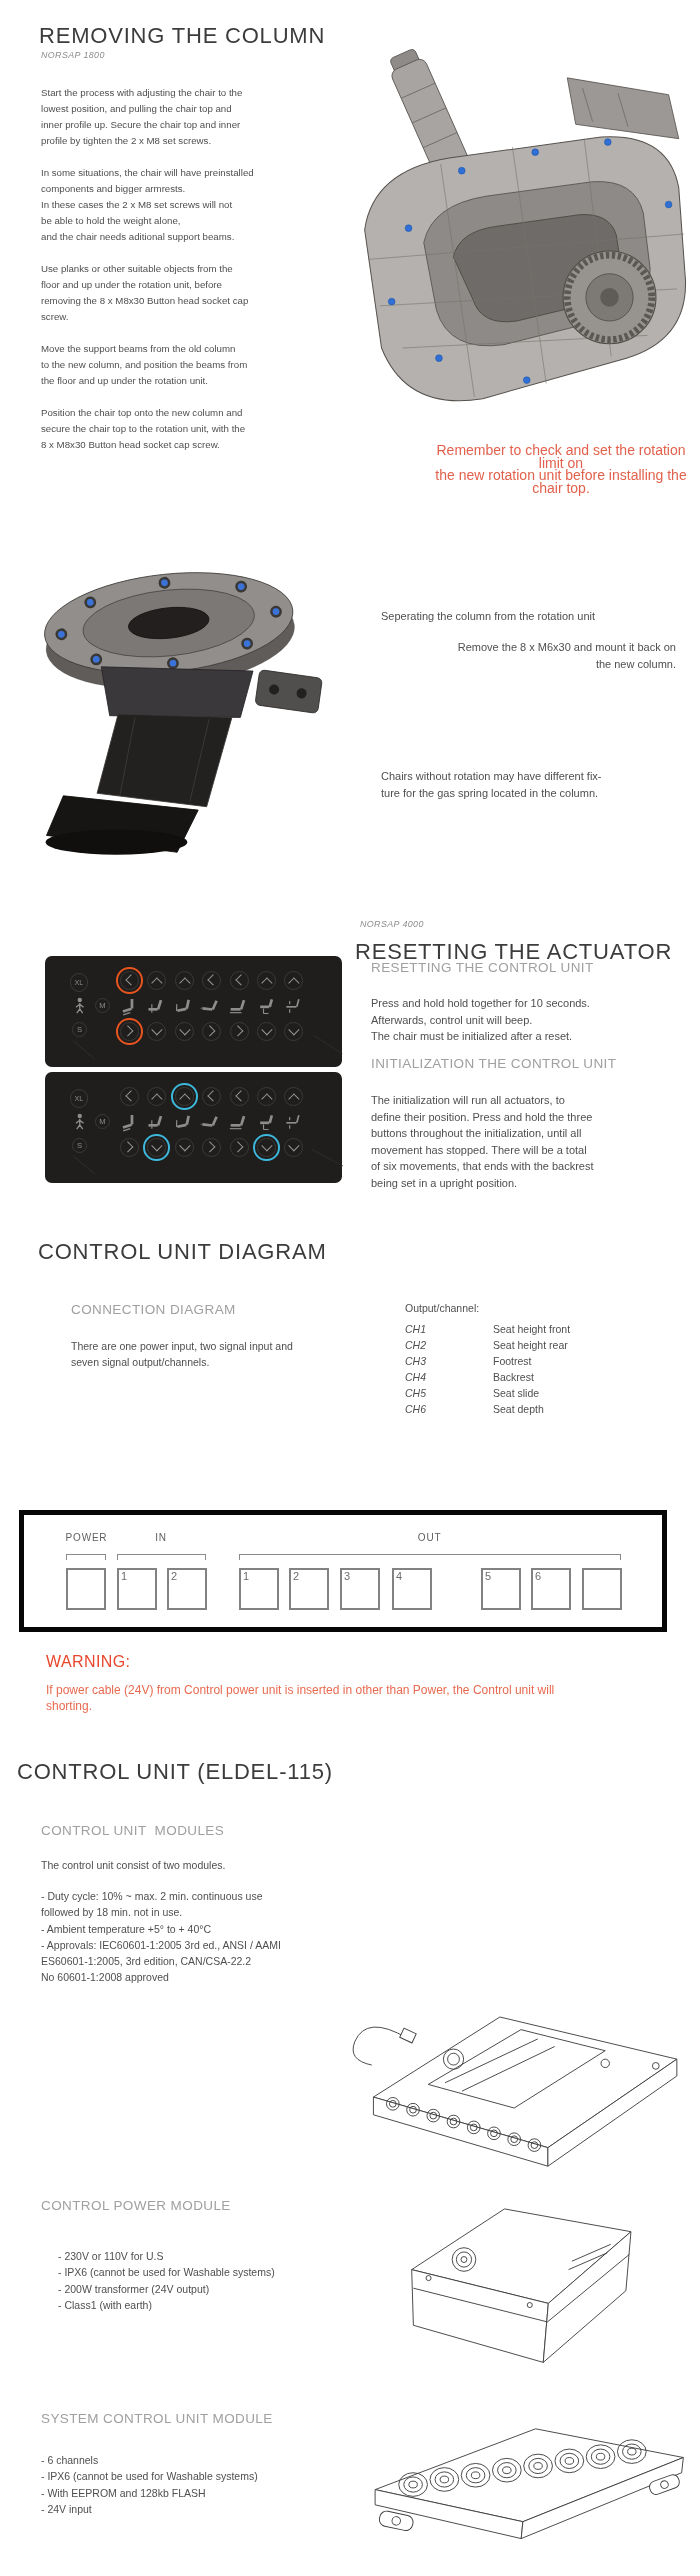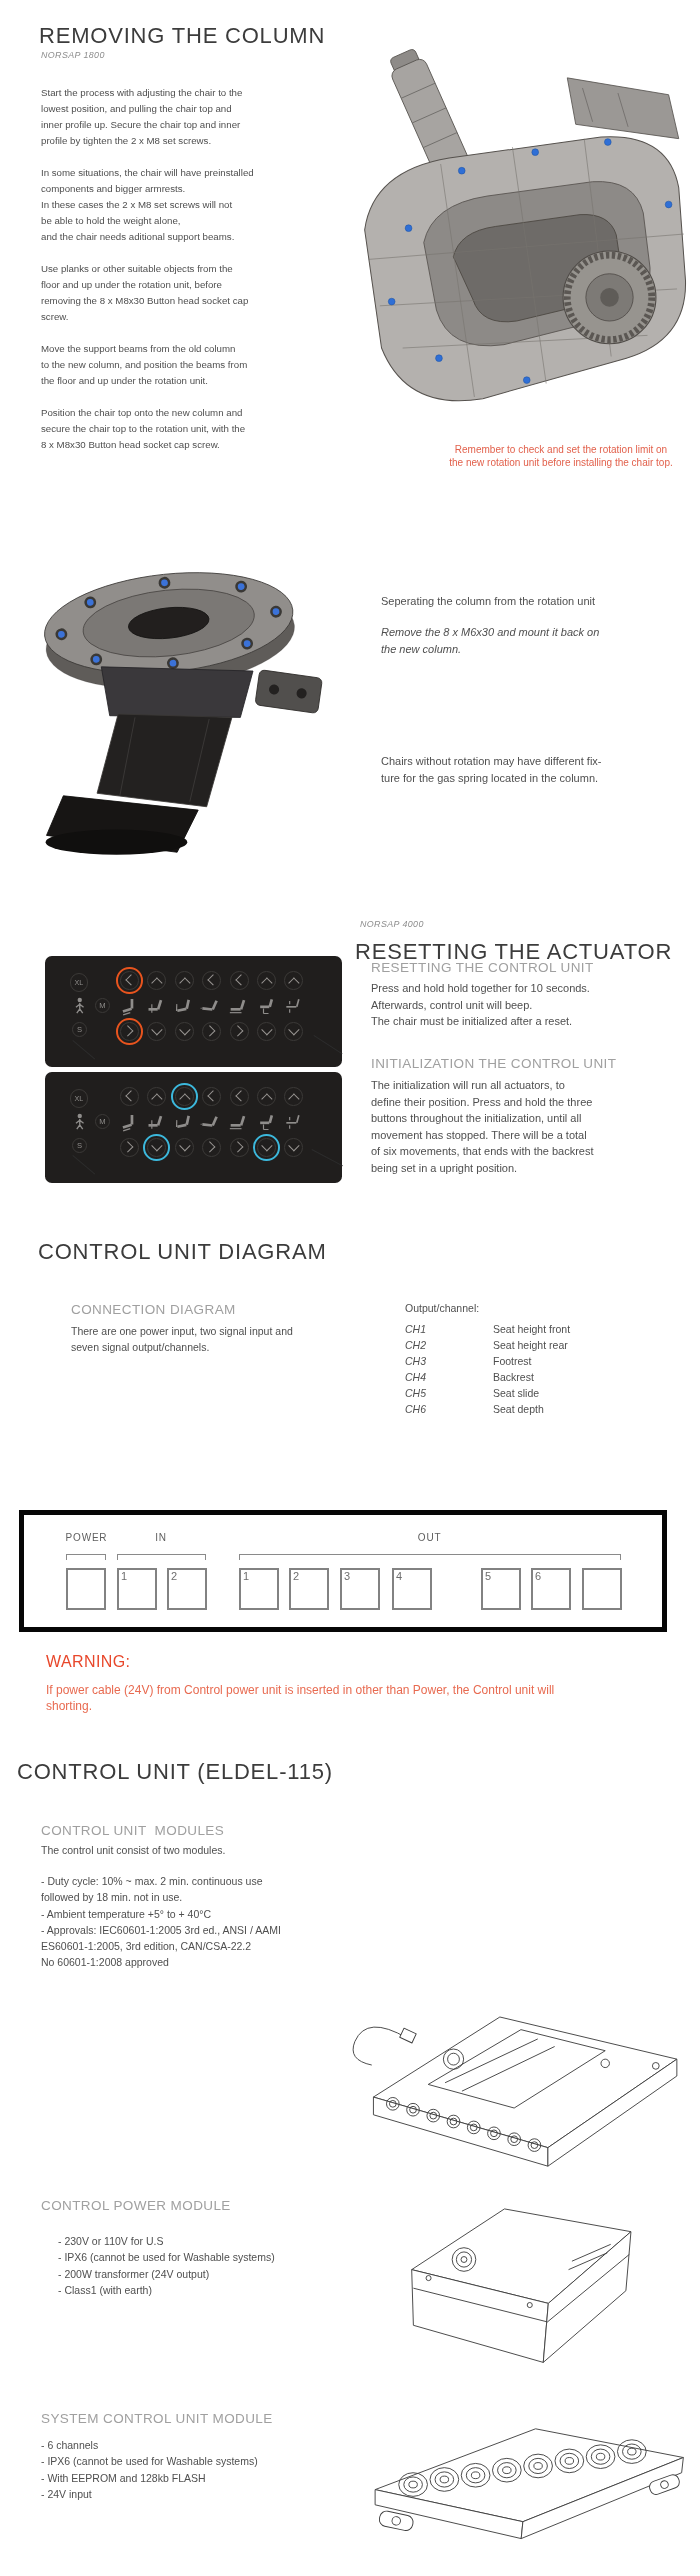--- a/index.html
+++ b/index.html
@@ -4,25 +4,25 @@
 <title>Manual Page</title>
 <style>
   html,body{margin:0;padding:0;background:#fff;}
   .page{position:relative;width:700px;height:2576px;background:#fff;overflow:hidden;
         font-family:"Liberation Sans",sans-serif;color:#4f4f4f;}
   .abs{position:absolute;}
   .big{position:absolute;margin:0;font-size:22px;font-weight:300;color:#3c3c3c;
        letter-spacing:0.8px;white-space:nowrap;}
   .sub{position:absolute;font-style:italic;font-size:8.9px;color:#8d8d8d;letter-spacing:0.4px;}
   .grayhead{position:absolute;font-size:13.5px;color:#a0a0a0;letter-spacing:0.4px;white-space:pre;}
-  .txt{position:absolute;font-size:11px;line-height:16.5px;color:#4f4f4f;white-space:pre-line;}
-  .txt.italic{font-style:italic;}
+  .txt{position:absolute;font-size:11px;line-height:16.5px;color:#4f4f4f;white-space:pre-line;margin-top:15px;}
+  .txt.italic{text-align:right;}
   .body-col{position:absolute;}
   .body-col p{margin:0 0 16px 0;font-size:9.7px;line-height:16px;white-space:pre-line;}
-  .caption{position:absolute;font-size:10px;line-height:12.7px;text-align:center;
+  .caption{position:absolute;font-size:14px;line-height:12.7px;text-align:center;
            color:#e2614c;white-space:pre-line;}
   .warn-title{position:absolute;font-size:16px;color:#e8472b;letter-spacing:0.4px;}
   .warn-body{position:absolute;font-size:12px;line-height:16px;color:#e86a50;white-space:pre-line;}
   
   .panel{position:absolute;left:45px;width:297px;height:111px;background:#201e1d;border-radius:6.8px;}
   .mem{position:absolute;border:0.8px solid #3b3937;border-radius:50%;color:#8f8d8b;
        display:flex;align-items:center;justify-content:center;font-size:7.6px;box-sizing:border-box;}
   .pb{position:absolute;width:18.6px;height:18.6px;border:0.8px solid #3b3937;border-radius:50%;box-sizing:border-box;}
   .pb::after{content:"";position:absolute;width:6.8px;height:6.8px;
              border-left:1.7px solid #999693;border-top:1.7px solid #999693;}

